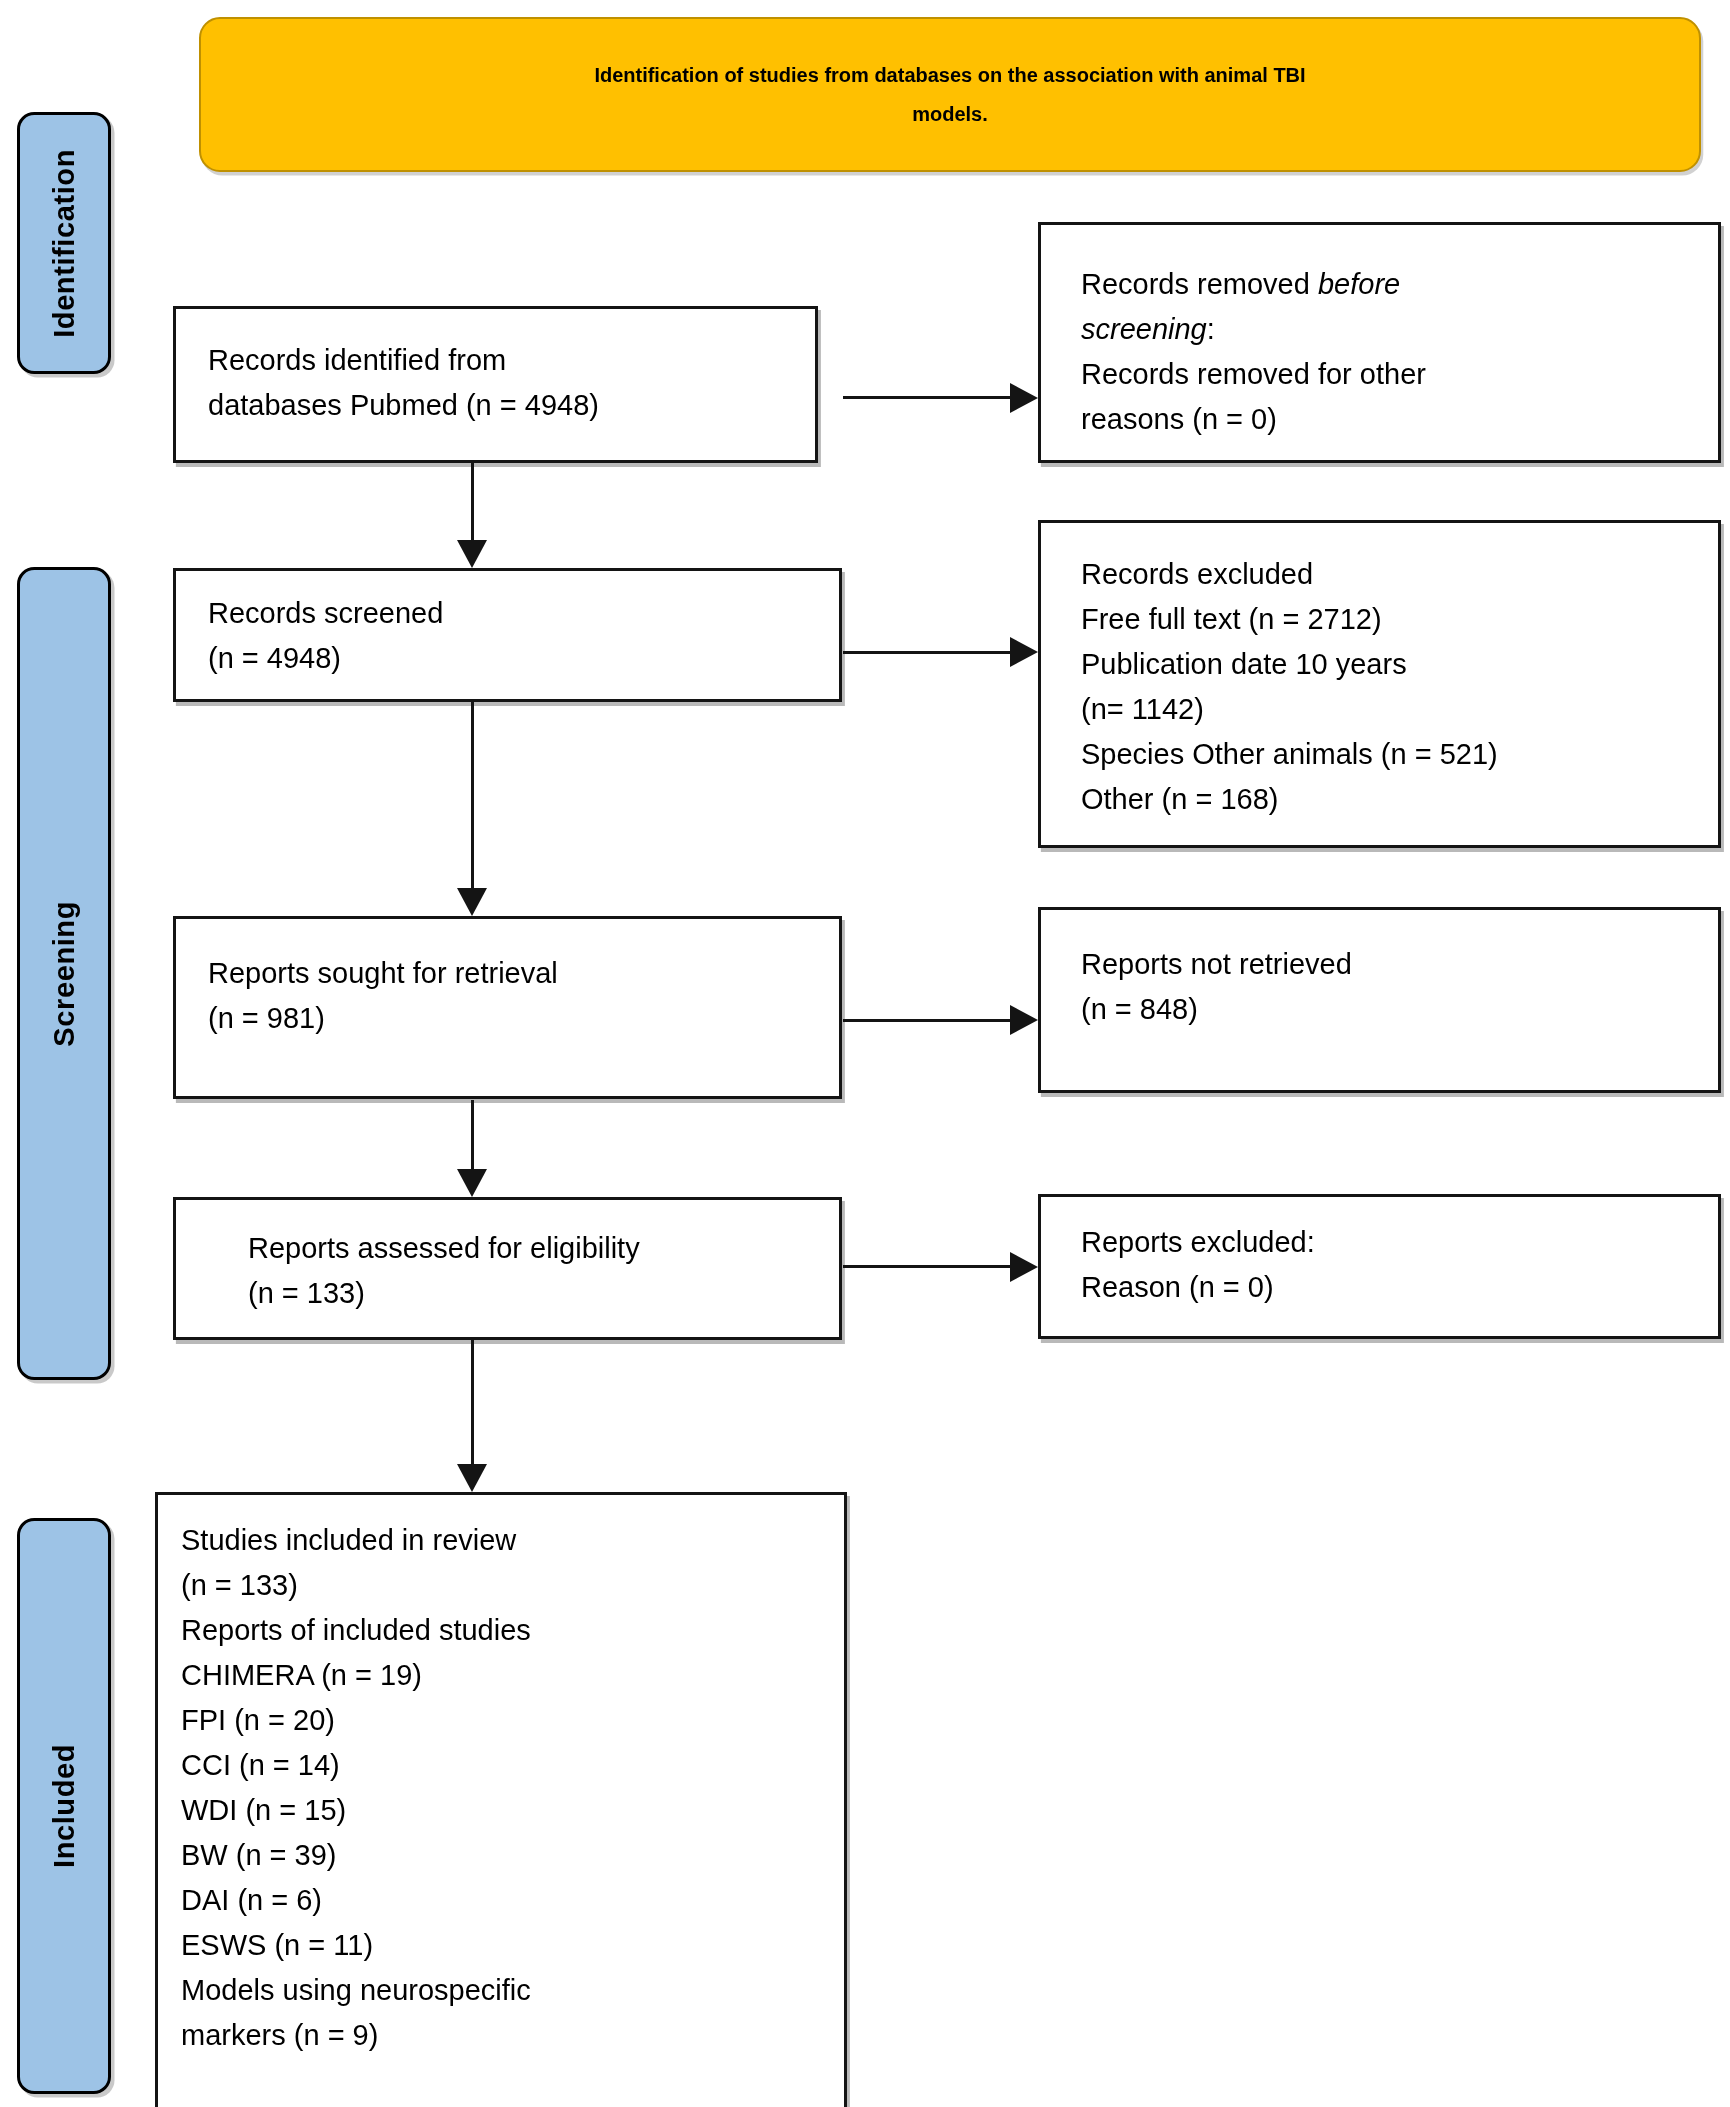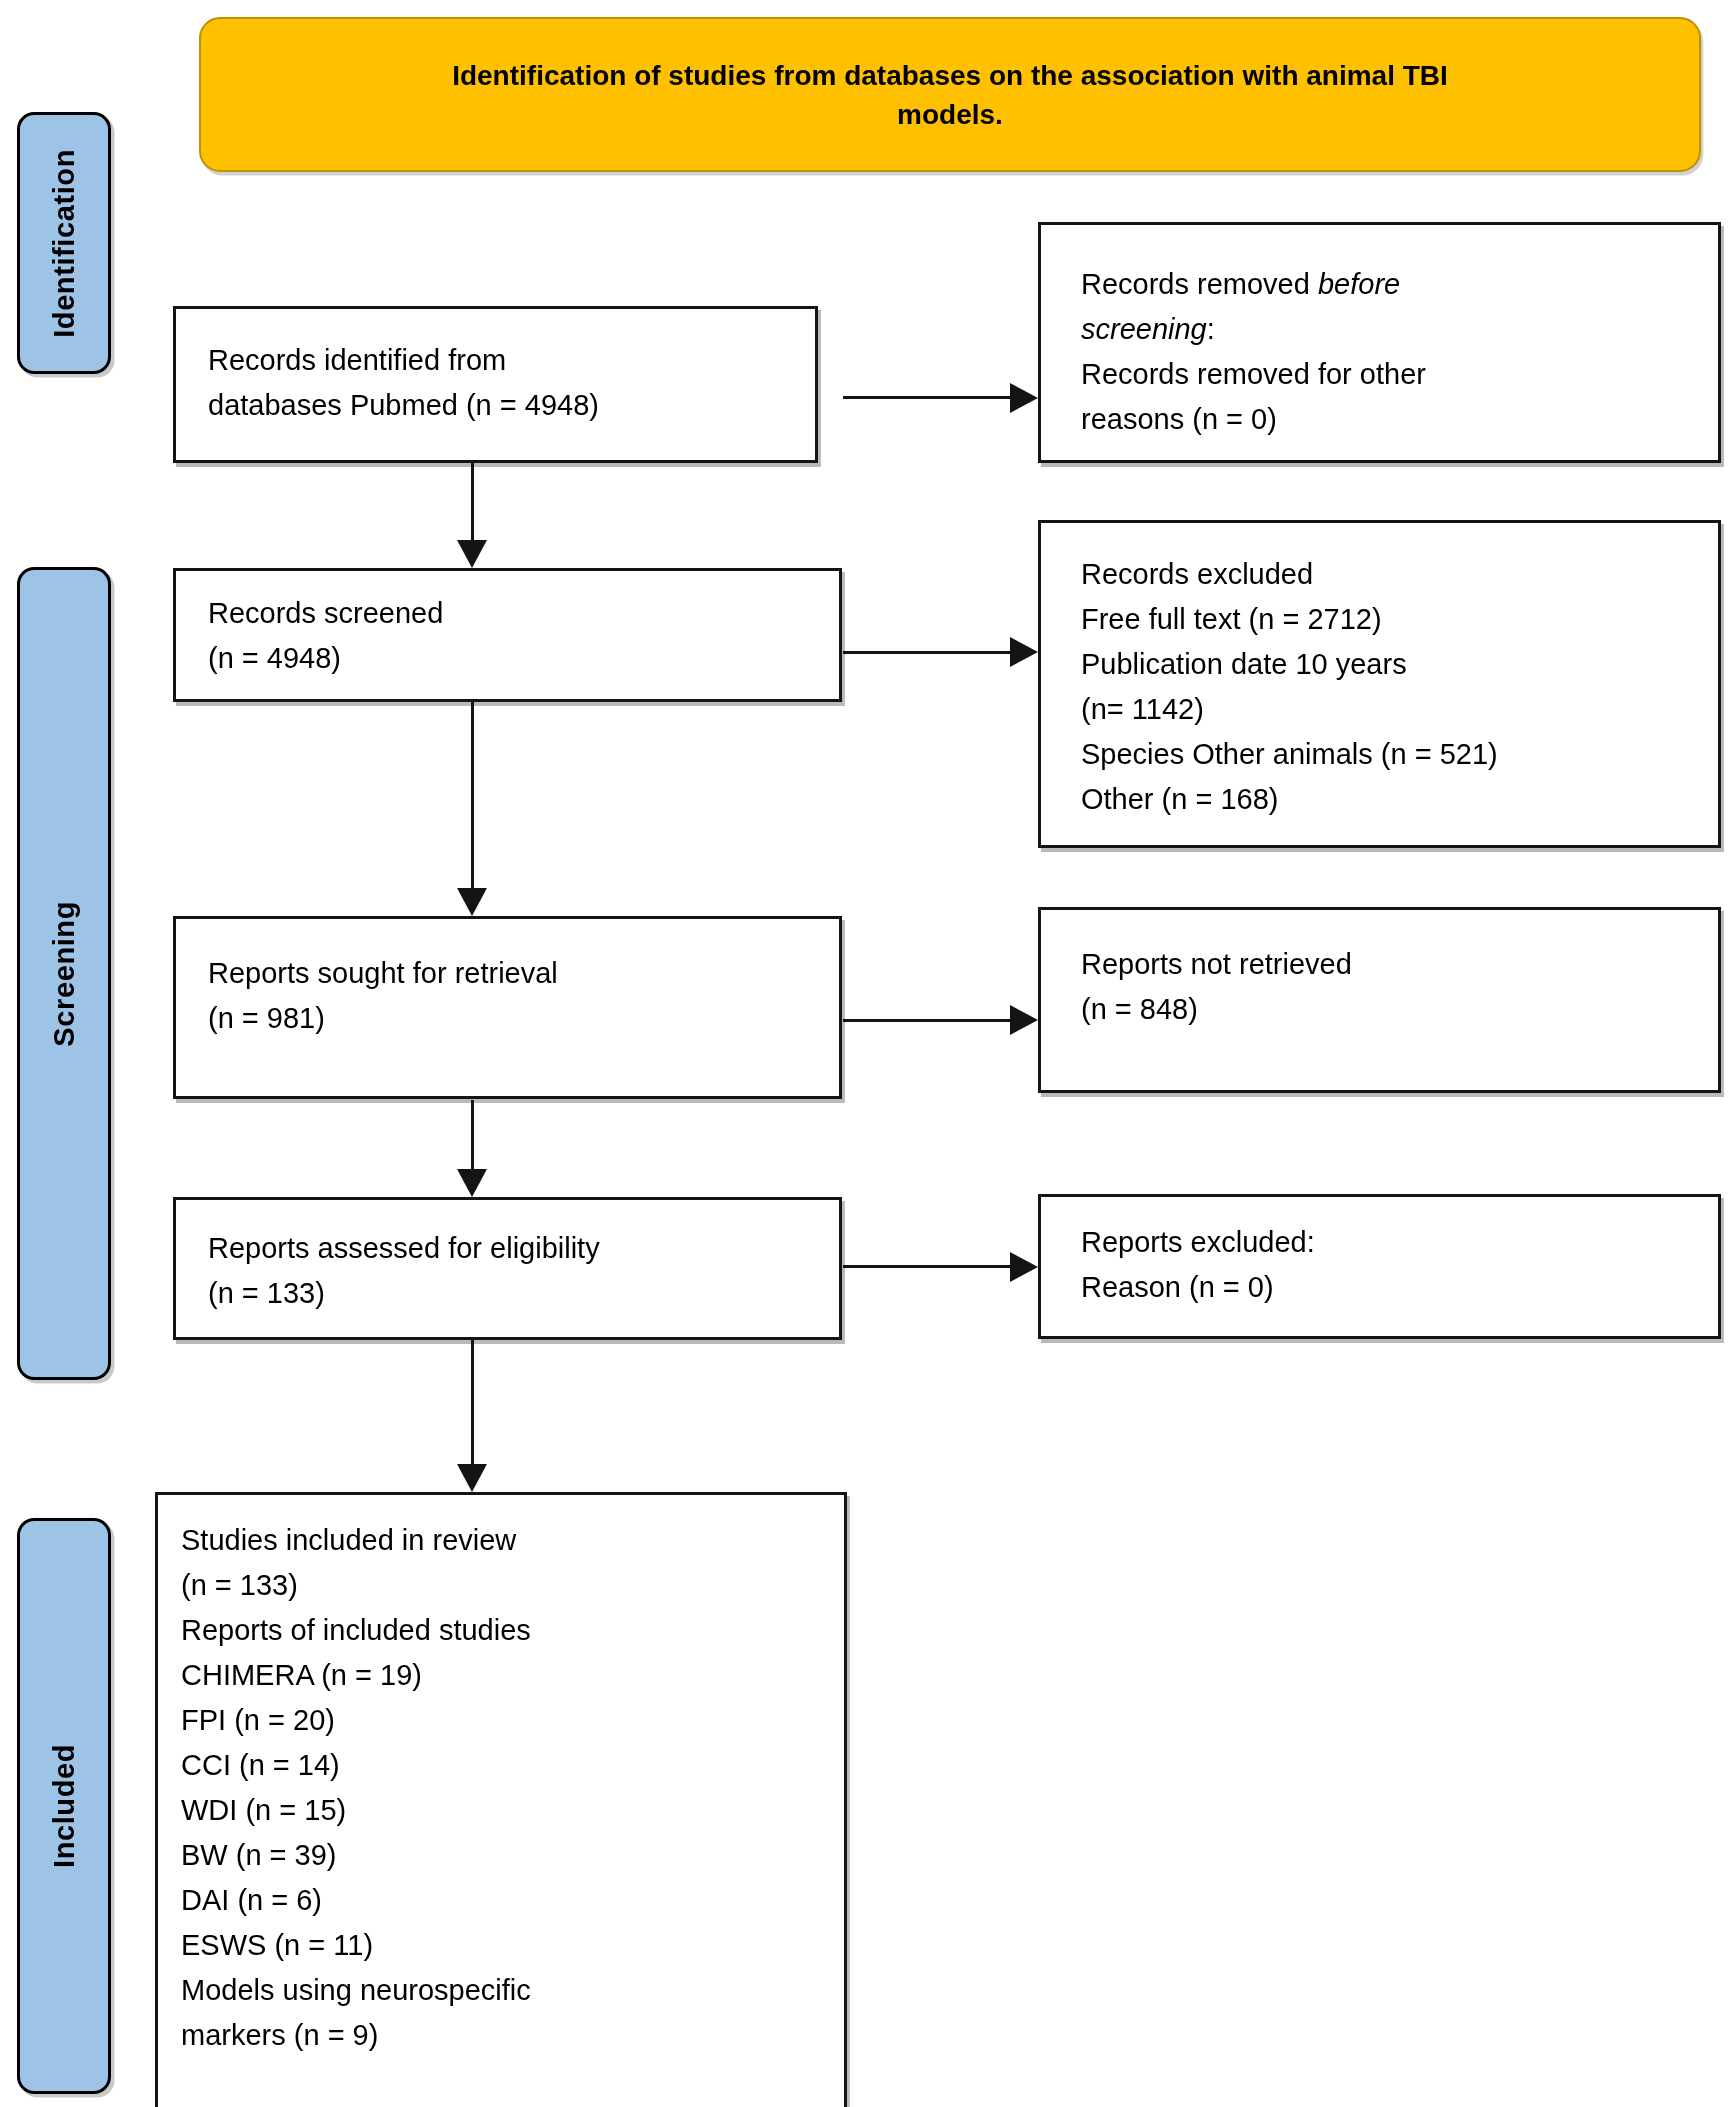--- a/index.html
+++ b/index.html
@@ -14,21 +14,21 @@
     font-family:"Liberation Sans", sans-serif;color:var(--text);
     position:relative;overflow:hidden;
   }
   .page{position:absolute;inset:0;}
   
   .title{
     position:absolute;left:199px;top:17.3px;width:1502px;height:155px;
     background:var(--title-fill);border:2.9px solid var(--title-border);
     border-radius:21px;box-sizing:border-box;
     display:flex;flex-direction:column;align-items:center;justify-content:center;
-    font-weight:700;font-size:28px;line-height:39px;text-align:center;
+    font-weight:700;font-size:20px;line-height:39px;text-align:center;
     box-shadow:2.3px 3.5px 0 rgba(0,0,0,0.18);
   }
   
   .stage{
     position:absolute;left:17.3px;width:94px;
     background:var(--stage-fill);border:3.5px solid var(--stage-border);
     border-radius:17.3px;box-sizing:border-box;
     display:flex;align-items:center;justify-content:center;
     box-shadow:3.5px 3.5px 0 rgba(120,120,120,0.40);
   }
@@ -45,21 +45,21 @@
     box-sizing:border-box;font-size:29px;line-height:45px;
     box-shadow:2.9px 4px 0 rgba(100,100,100,0.45);
   }
   .box .content{box-sizing:border-box;}
   .b1{left:173px;top:306px;width:645px;height:157px;}
   .b1 .content{padding:29px 17.3px 0 32px;}
   .b2{left:173px;top:568px;width:669px;height:134px;}
   .b2 .content{padding:20px 17.3px 0 32px;}
   .b3{left:173px;top:916px;width:669px;height:183px;}
   .b3 .content{padding:32px 17.3px 0 32px;}
-  .b4{left:173px;top:1197px;width:669px;height:143px;}
+  .b4{left:173px;top:1197px;width:669px;height:143px;padding-left:40px;}
   .b4 .content{padding:26px 17.3px 0 32px;}
   .b5{left:155px;top:1492px;width:692px;height:708px;}
   .b5 .content{padding:23px 17.3px 0 23px;}
   .r1{left:1038px;top:222px;width:683px;height:241px;}
   .r1 .content{padding:37px 17.3px 0 40px;}
   .r2{left:1038px;top:520px;width:683px;height:328px;}
   .r2 .content{padding:29px 17.3px 0 40px;}
   .r3{left:1038px;top:907px;width:683px;height:186px;}
   .r3 .content{padding:32px 17.3px 0 40px;}
   .r4{left:1038px;top:1194px;width:683px;height:145px;}

